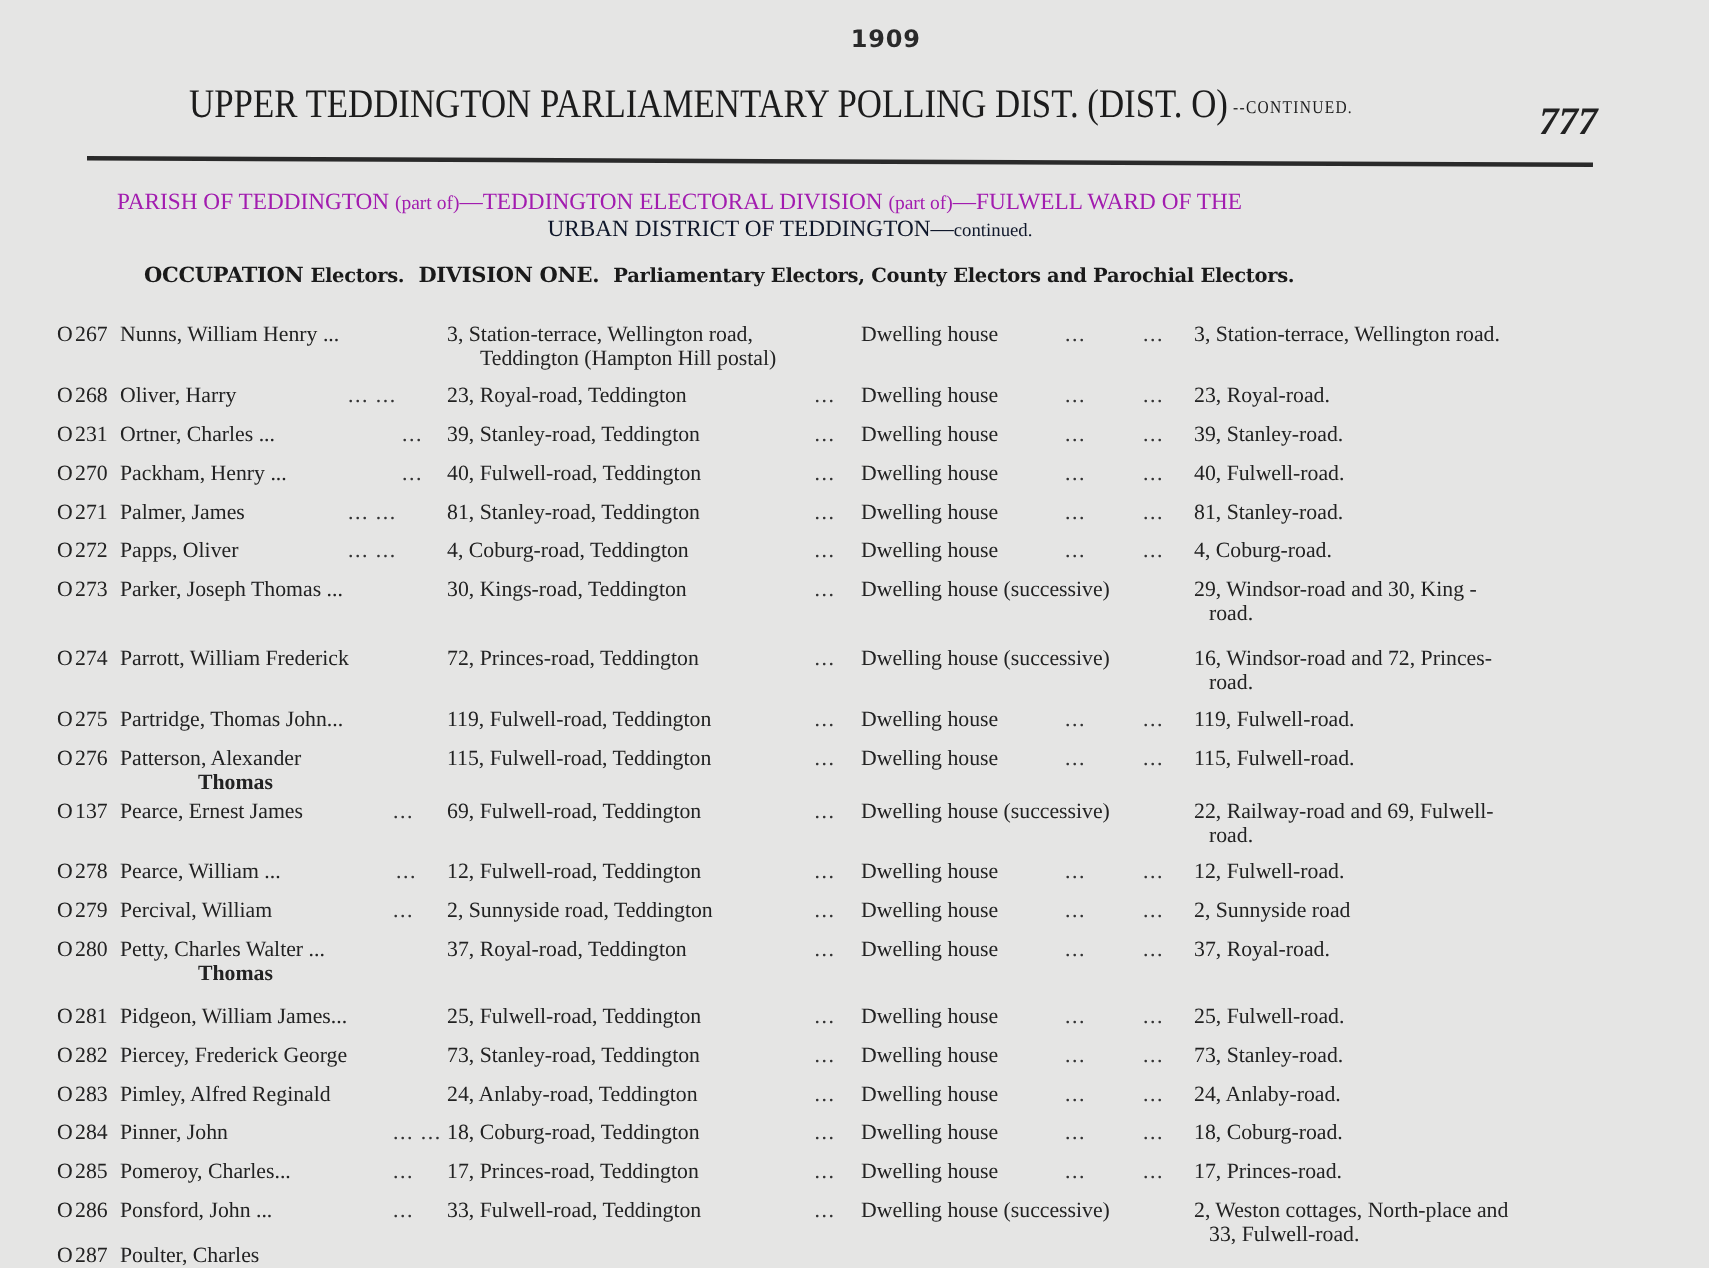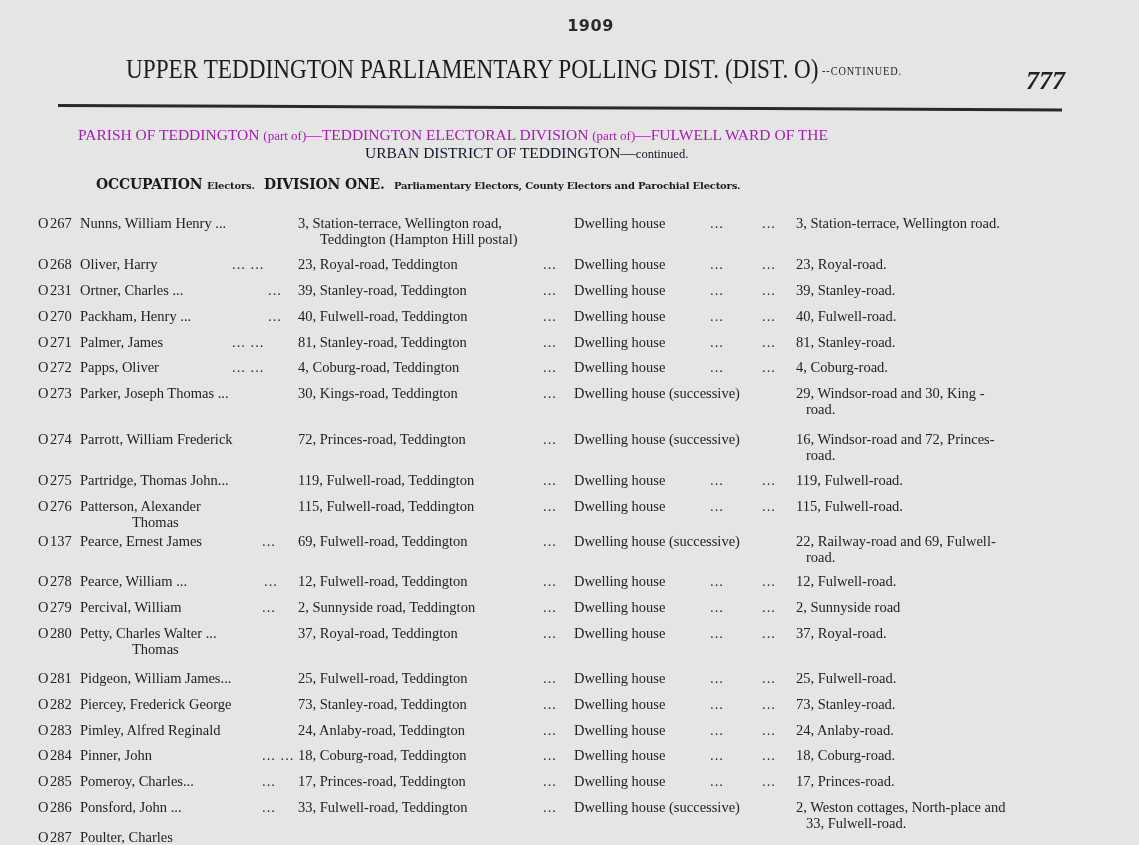--- a/index.html
+++ b/index.html
@@ -40,27 +40,27 @@
   .parish .small { font-size: 13px; }
   .parish2 {
     left: 365px; top: 128px; font-size: 15.5px; color: #0f172a; margin-top: 16px;
   }
   .parish2 .small { font-size: 12.5px; }
   .subhead {
     left: 96px; top: 176px;
     font-family: "DejaVu Serif", serif; font-weight: bold; font-size: 14px;
     color: #1a1a1a; letter-spacing: -0.2px;
   }
-  .subhead .norm { font-size: 10px; }
+  .subhead .norm { font-size: 13px; }
   .row { position: absolute; left: 0; width: 1139px; font-size: 14.5px; color: #222; }
   .row span { position: absolute; white-space: nowrap; }
   .c-o   { left: 38px; }
   .c-no  { left: 50px; text-align: center; }
   .c-name{ left: 80px; }
-  .c-name2 { left: 132px; top: 16px; }
+  .c-name2 { left: 132px; top: 16px; font-weight: bold; }
   .c-addr{ left: 298px; }
   .c-addr2 { left: 320px; top: 16px; }
   .c-occ { left: 574px; }
   .c-od1 { left: 710px; }
   .c-od2 { left: 762px; }
   .c-qual{ left: 796px; }
   .c-qual2 { left: 806px; top: 16px; }
   .dots { letter-spacing: 1px; color: #333; }
 </style>
 </head>

